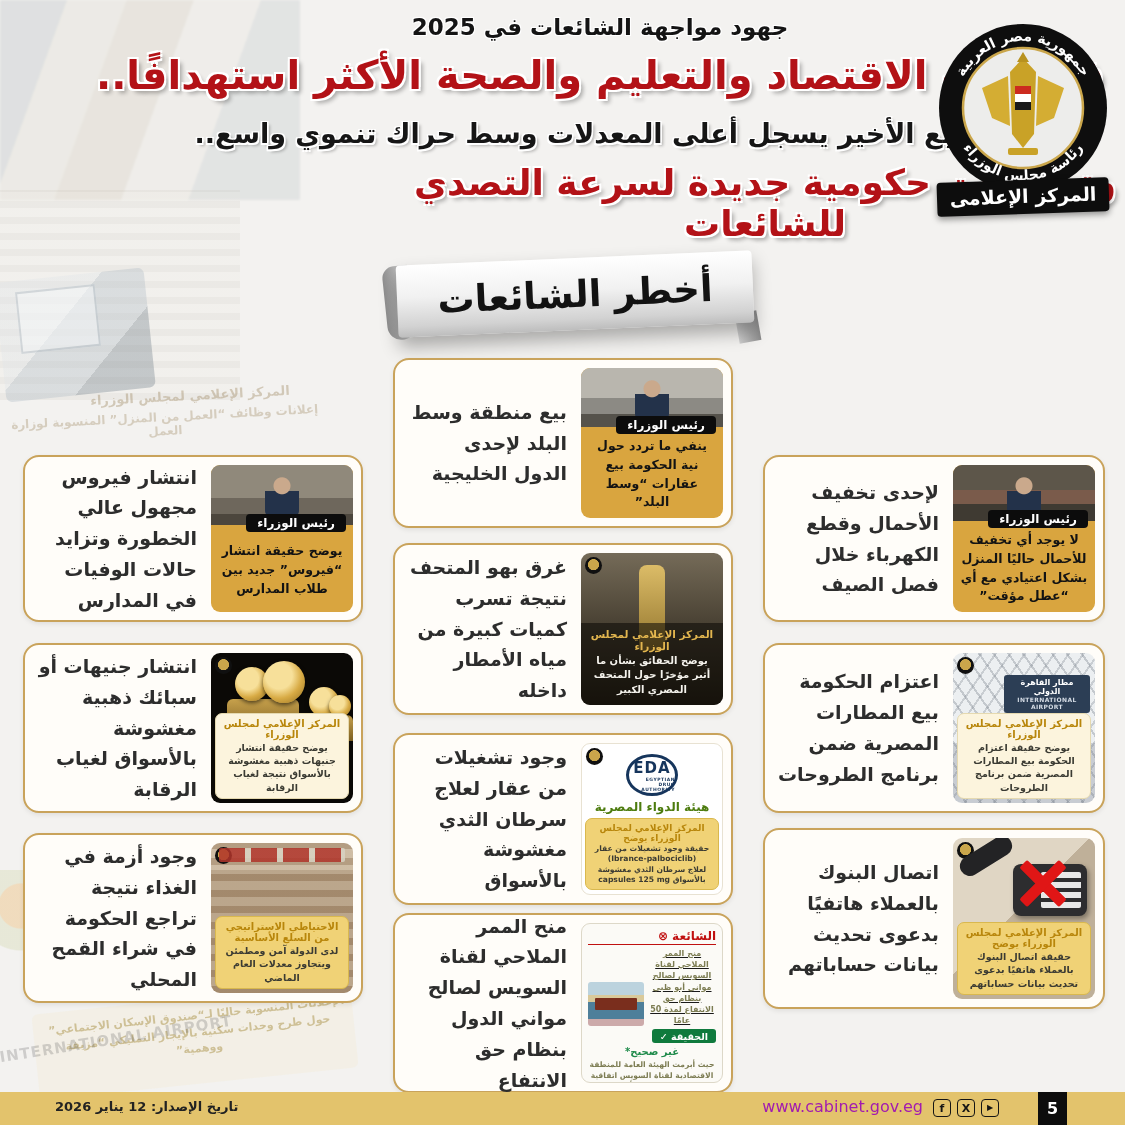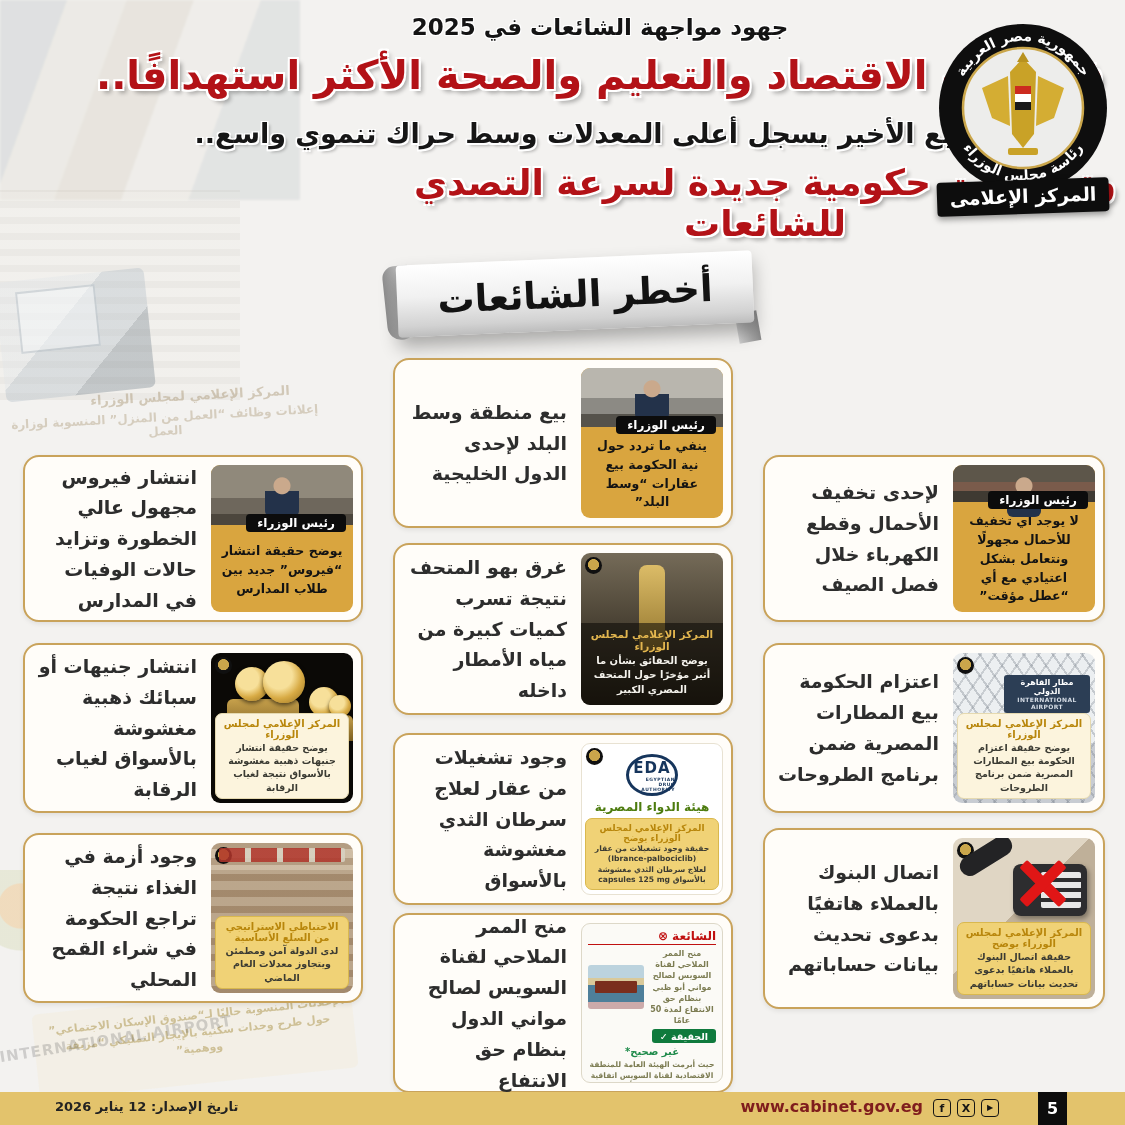--- a/index.html
+++ b/index.html
@@ -146,21 +146,21 @@
   .eda-abbr { color:#16355c; font-size:15px; font-weight:800; letter-spacing:1px; }
   .eda-ring { color:#16355c; font-size:4.5px; font-weight:700; letter-spacing:.5px; }
   .eda-org { margin-top:4px; color:#4d7c0f; font-size:12px; font-weight:800; }
   .eda-strip { margin-top:4px; width:134px; }
   .eda-strip .strip-title { font-size:9px; }
   .eda-strip .strip-text { font-size:7.6px; line-height:1.35; }
 
   
   .t-suez { background:#fbfaf6; border:1px solid #ddd8c8; padding:5px 6px; display:flex; flex-direction:column; gap:3px; }
   .suez-head { color:#c01010; font-size:12px; font-weight:800; text-align:right; border-bottom:1.5px solid #c01010; padding-bottom:1px; }
-  .suez-row { display:flex; gap:4px; align-items:center; }
+  .suez-row { display:flex; gap:4px; align-items:flex-end;text-decoration:underline; }
   .suez-rumor { flex:1; color:#7c7c52; font-size:8px; font-weight:700; line-height:1.4; text-align:center; }
   .ship-photo { flex:0 0 56px; height:44px; border-radius:3px;
     background:linear-gradient(180deg,#bcd3de 0 30%,#d9c99a 30% 45%,#4e7f9a 45% 85%,#caa 85%); position:relative; }
   .ship-photo::after { content:""; position:absolute; left:7px; top:16px; width:42px; height:12px; background:#7a2e1d; border-radius:1px; }
   .truth-badge { align-self:flex-start; background:#0f7a3d; color:#fff; font-size:9.5px; font-weight:800;
     padding:1.5px 8px; border-radius:3px; }
   .verdict { color:#1e8a4a; font-size:10px; font-weight:800; text-align:center; }
   .suez-body { color:#7c7c52; font-size:7.6px; font-weight:700; line-height:1.38; text-align:center; }
 
   
@@ -193,21 +193,21 @@
     transform:rotate(-32deg); }
   .red-x { position:absolute; right:26px; top:18px; width:52px; height:52px; }
   .red-x::before, .red-x::after { content:""; position:absolute; left:-2px; top:22px; width:56px; height:11px;
     background:#e01616; border-radius:2px; }
   .red-x::before { transform:rotate(45deg); }
   .red-x::after  { transform:rotate(-45deg); }
 
   
   .footer { position:absolute; left:0; right:0; top:1092px; height:33px; background:#e3c36c; }
   .footer .date { position:absolute; left:55px; top:7px; font-size:13px; font-weight:700; color:#222; direction:rtl; }
-  .footer .site { position:absolute; right:202px; top:5px; font-size:16px; font-weight:700; color:#7f1d1d; }
+  .footer .site { position:absolute; right:202px; top:5px; font-size:16px; font-weight:400; color:#a21caf; }
   .socials { position:absolute; right:126px; top:7px; display:flex; gap:6px; direction:ltr; }
   .social-box { width:18px; height:18px; border:1.8px solid #151515; border-radius:4px; color:#151515;
     font-size:11px; font-weight:800; display:flex; align-items:center; justify-content:center; line-height:1; }
   .page-tab { position:absolute; right:58px; top:0; width:29px; height:33px; background:#0d0d0d; color:#fff;
     display:flex; align-items:center; justify-content:center; font-size:16px; font-weight:800; }
 </style>
 </head>
 <body>
 
 <div class="bg-blob blob-news"></div>
@@ -354,21 +354,21 @@
   </div>
   <div class="claim">وجود أزمة في الغذاء نتيجة تراجع الحكومة في شراء القمح المحلي</div>
 </div>
 
 <div class="card" style="left:763px; top:455px; height:167px; width:342px;">
   <div class="thumb t-pm">
     <div class="photo photo-p3">
         <div class="pm-fig"></div>
       </div>
     <div class="pm-label">رئيس الوزراء</div>
-    <div class="pm-text">لا يوجد أي تخفيف للأحمال مجهولًا ونتعامل بشكل اعتيادي مع أي “عطل مؤقت”</div>
+    <div class="pm-text">لا يوجد أي تخفيف للأحمال حاليًا المنزل بشكل اعتيادي مع أي “عطل مؤقت”</div>
   </div>
   <div class="claim">لإحدى تخفيف الأحمال وقطع الكهرباء خلال فصل الصيف</div>
 </div>
 
 <div class="card" style="left:763px; top:643px; height:170px; width:342px;">
   <div class="thumb t-airport">
     <div class="mini-logo"></div>
     <div class="airport-sign">
       <div class="ar">مطار القاهرة الدولي</div>
       <div class="en">INTERNATIONAL AIRPORT</div>

